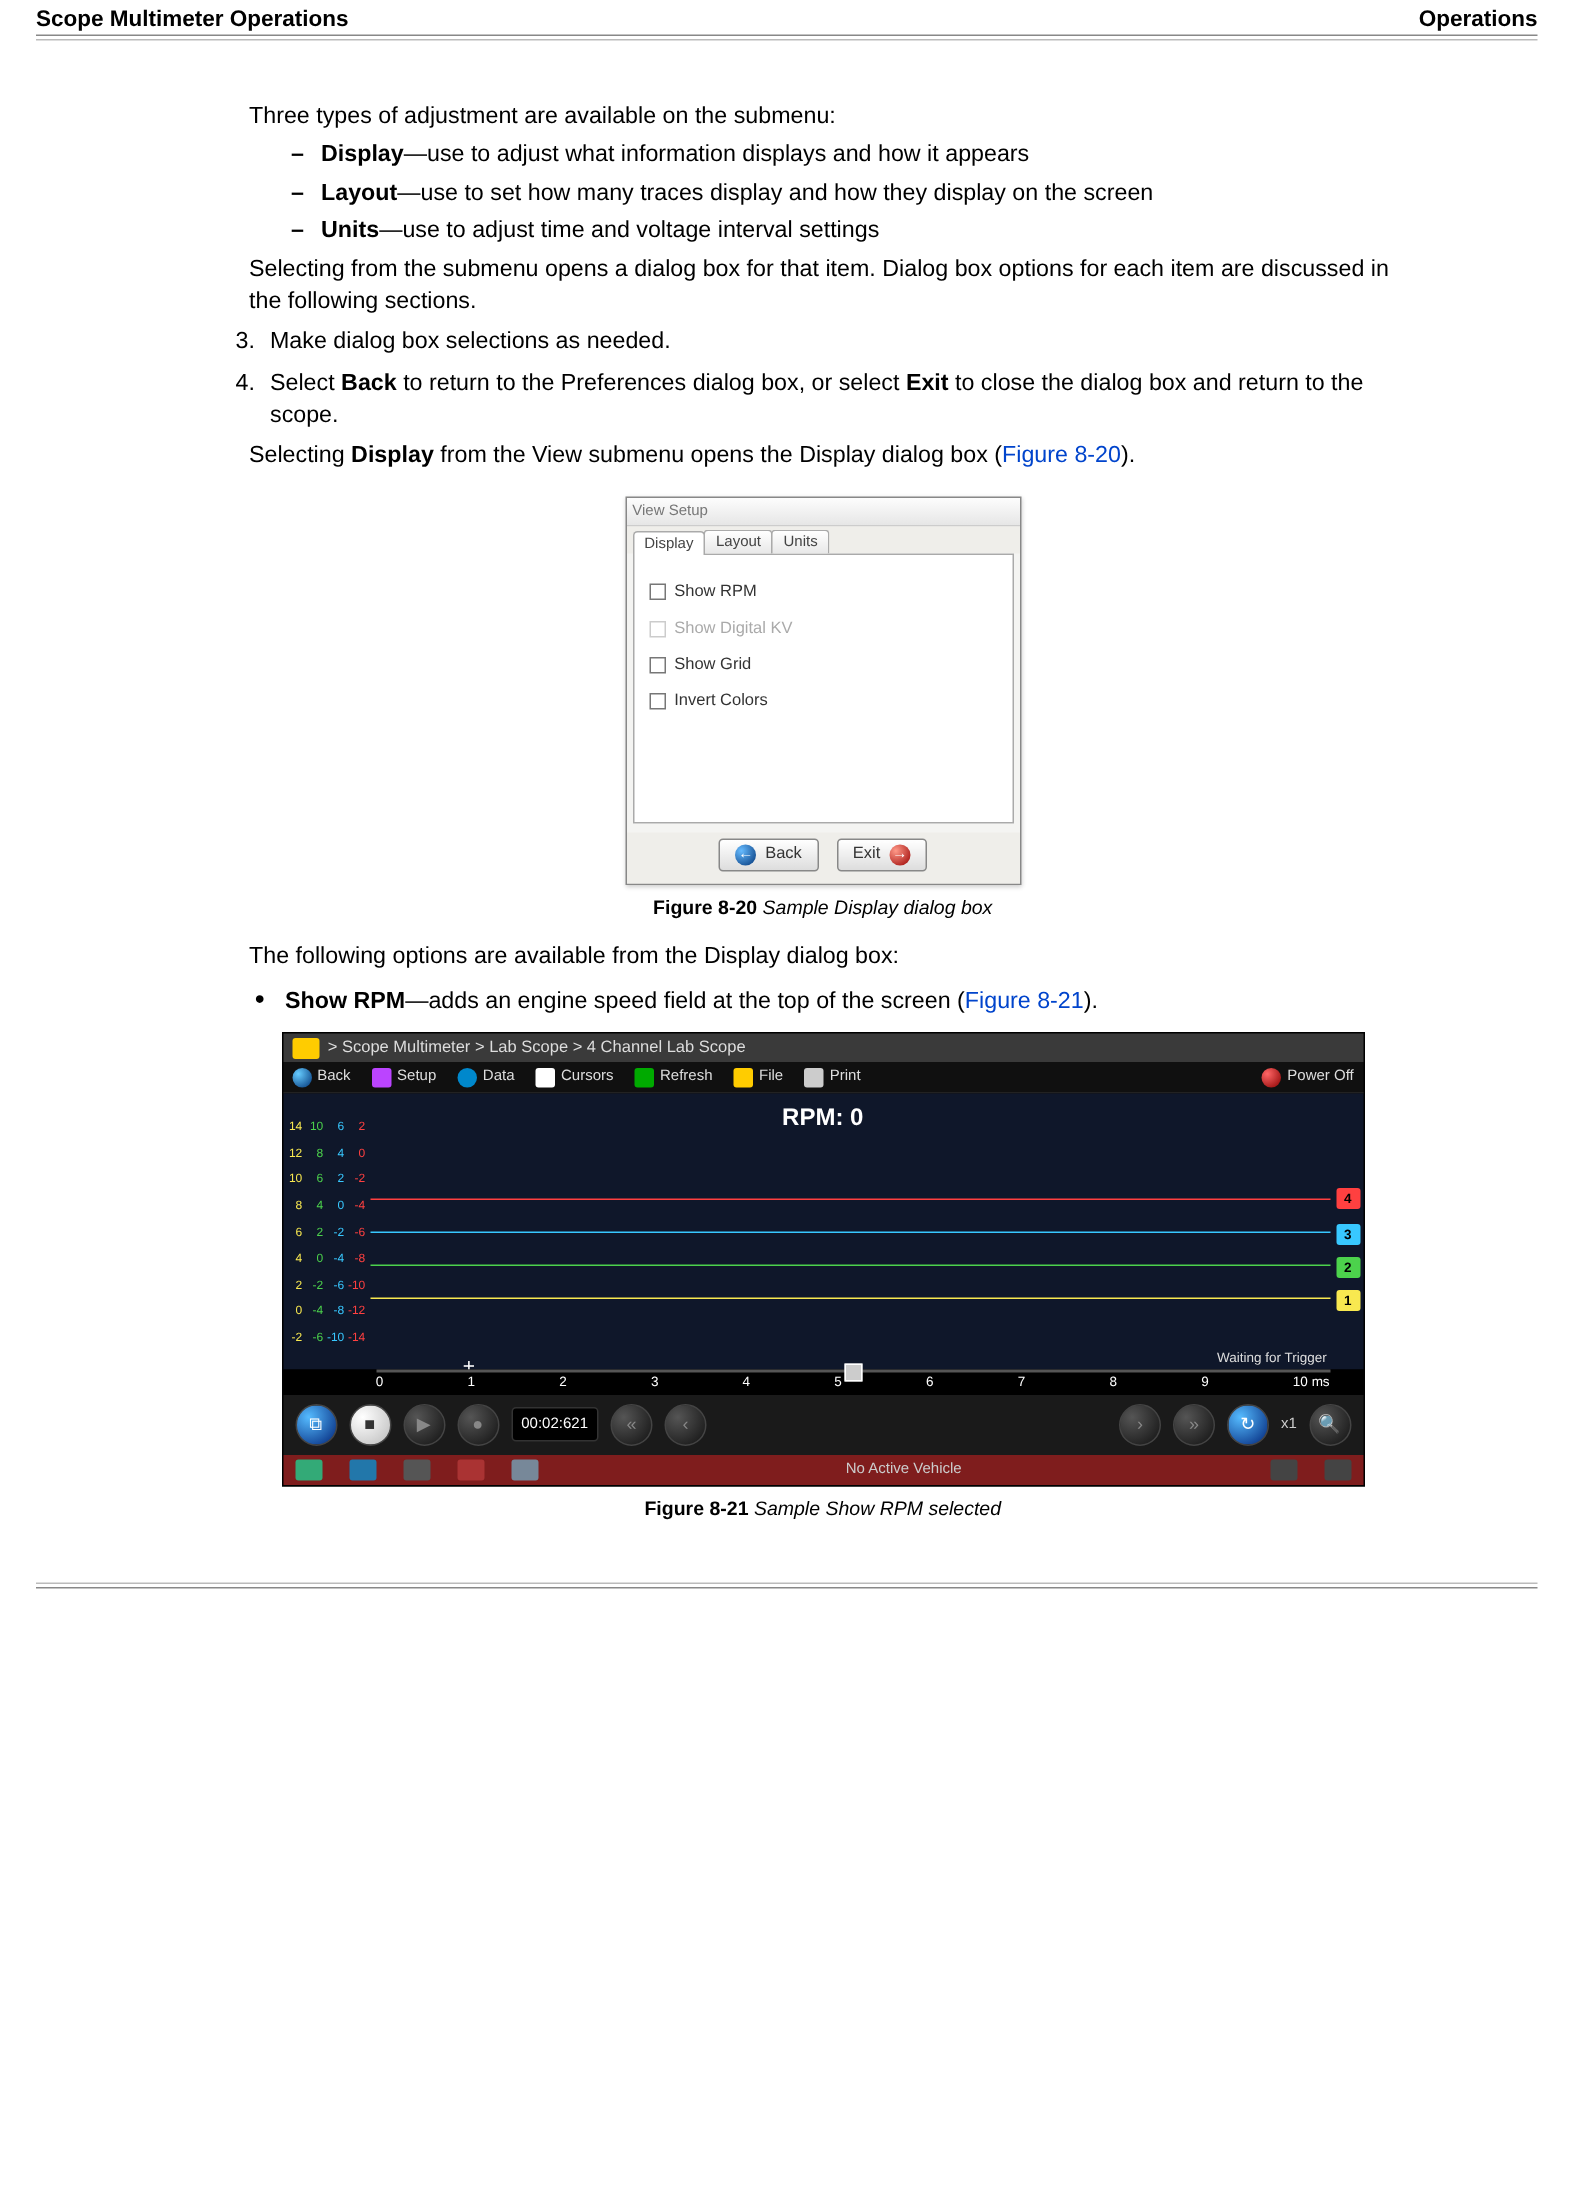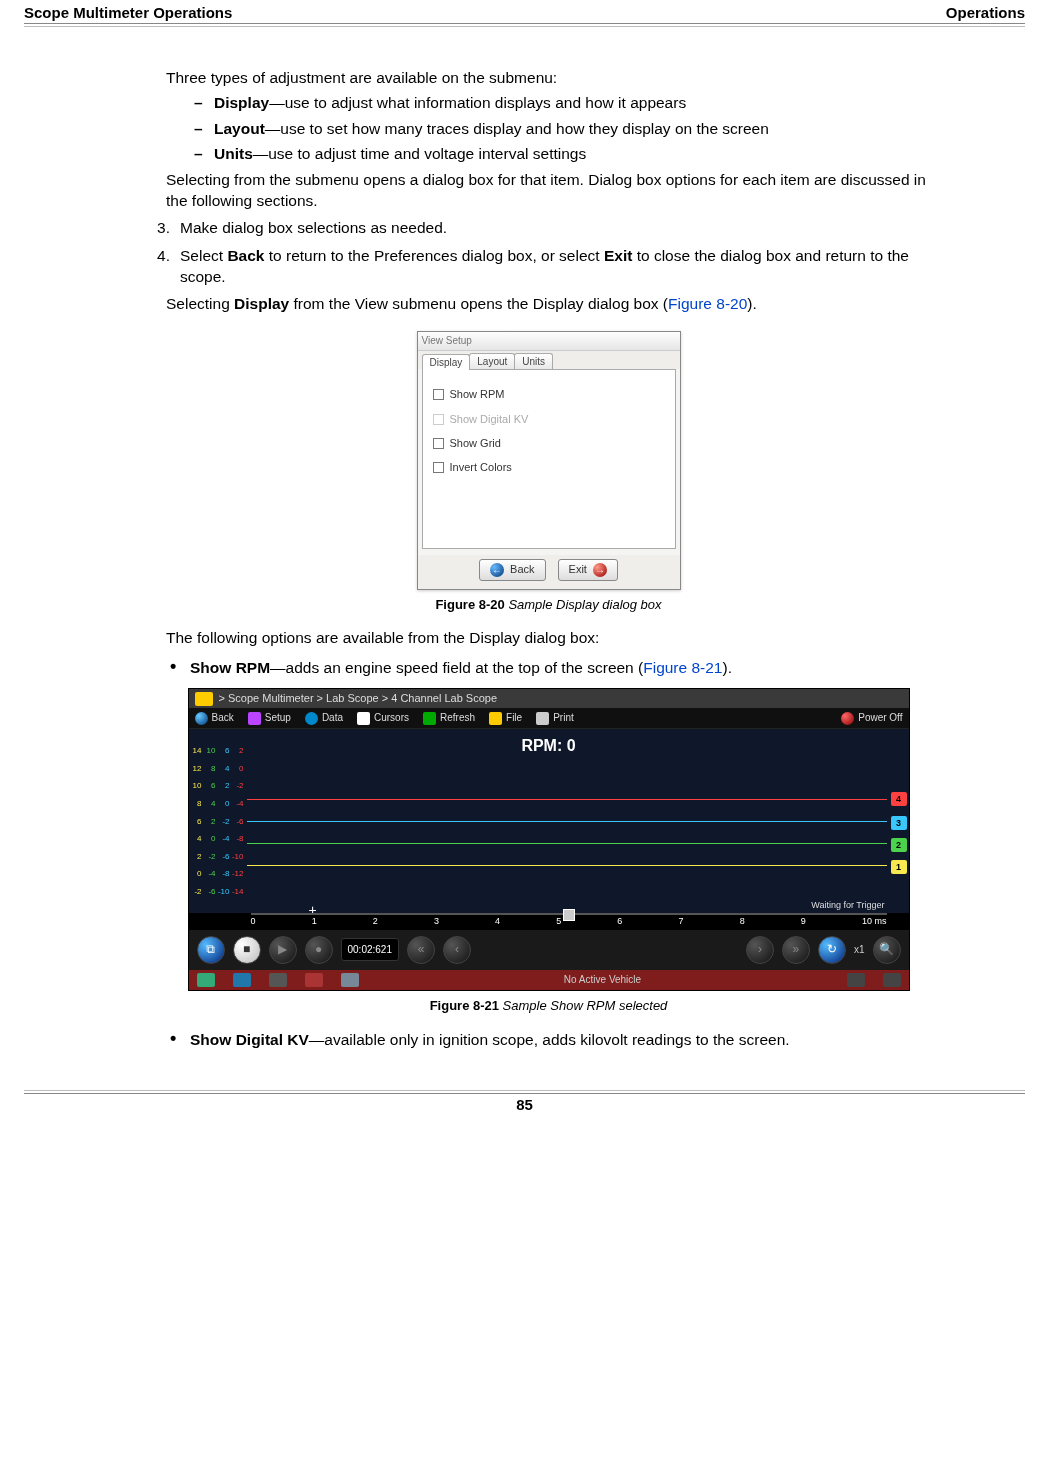--- a/index.html
+++ b/index.html
@@ -295,20 +295,16 @@
         <span class="sic" style="background:#555"></span>
         <span class="sic" style="background:#a33"></span>
         <span class="sic" style="background:#789"></span>
         <span class="sp" style="text-align:center">No Active Vehicle</span>
         <span class="sic" style="background:#444"></span>
         <span class="sic" style="background:#444"></span>
       </div>
     </div>
     <div class="caption"><b>Figure 8-21 </b><i>Sample Show RPM selected</i></div>
 
-    <ul class="bullet-list">
-      <li><b>Show Digital KV</b><span>—available only in ignition scope, adds kilovolt readings to the screen.</span></li>
-    </ul>
   </div>
 
   <div class="foot-rule"></div>
-  <div class="pagenum">85</div>
 </div>
 
 </body></html>

